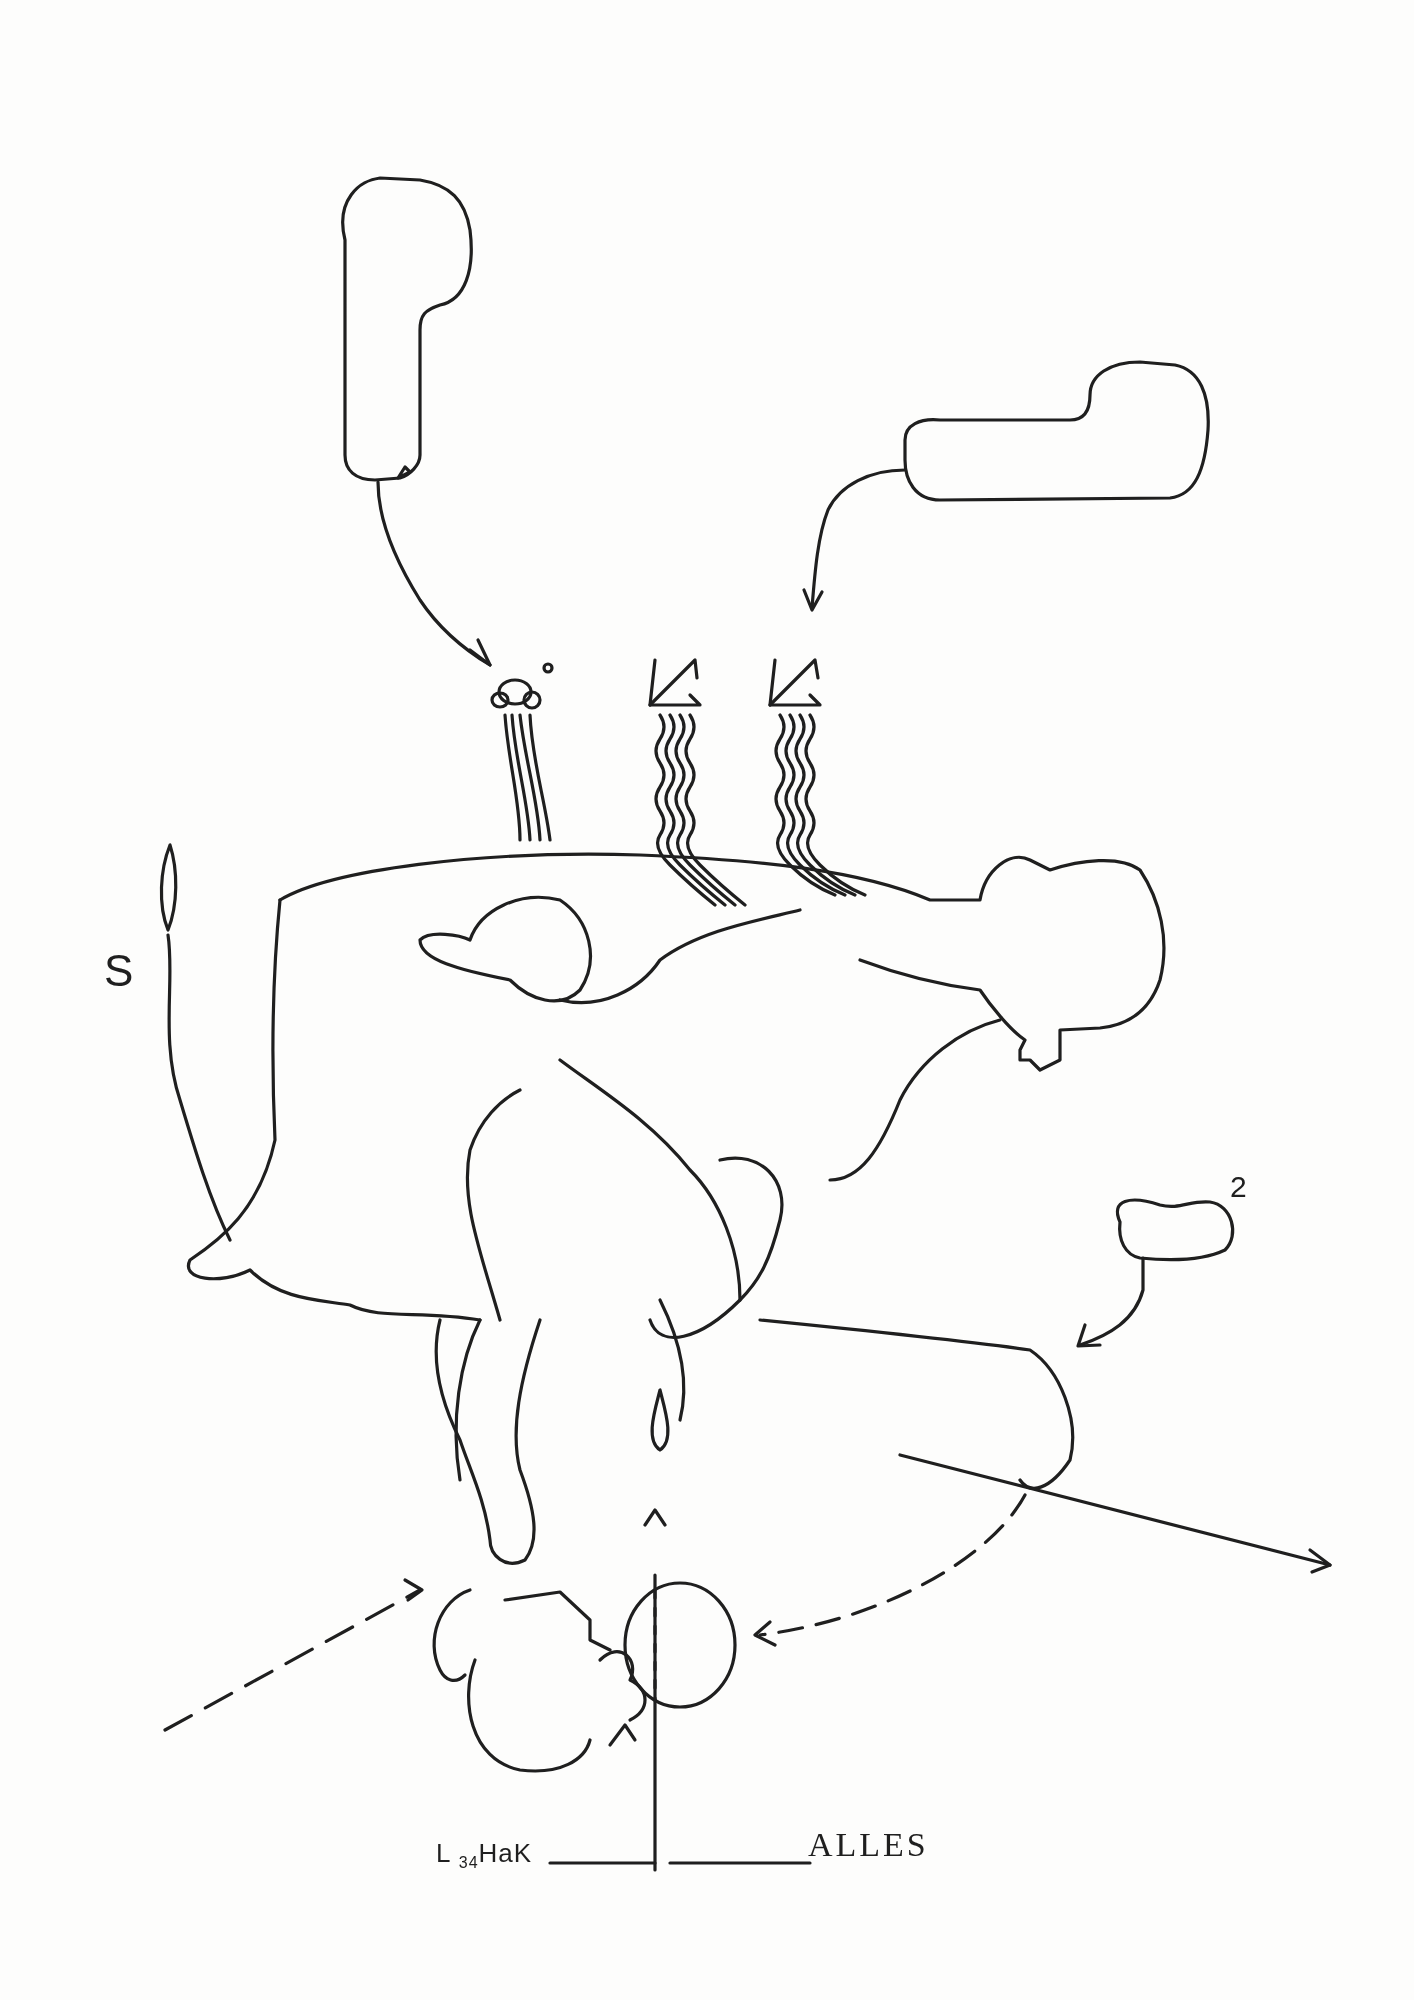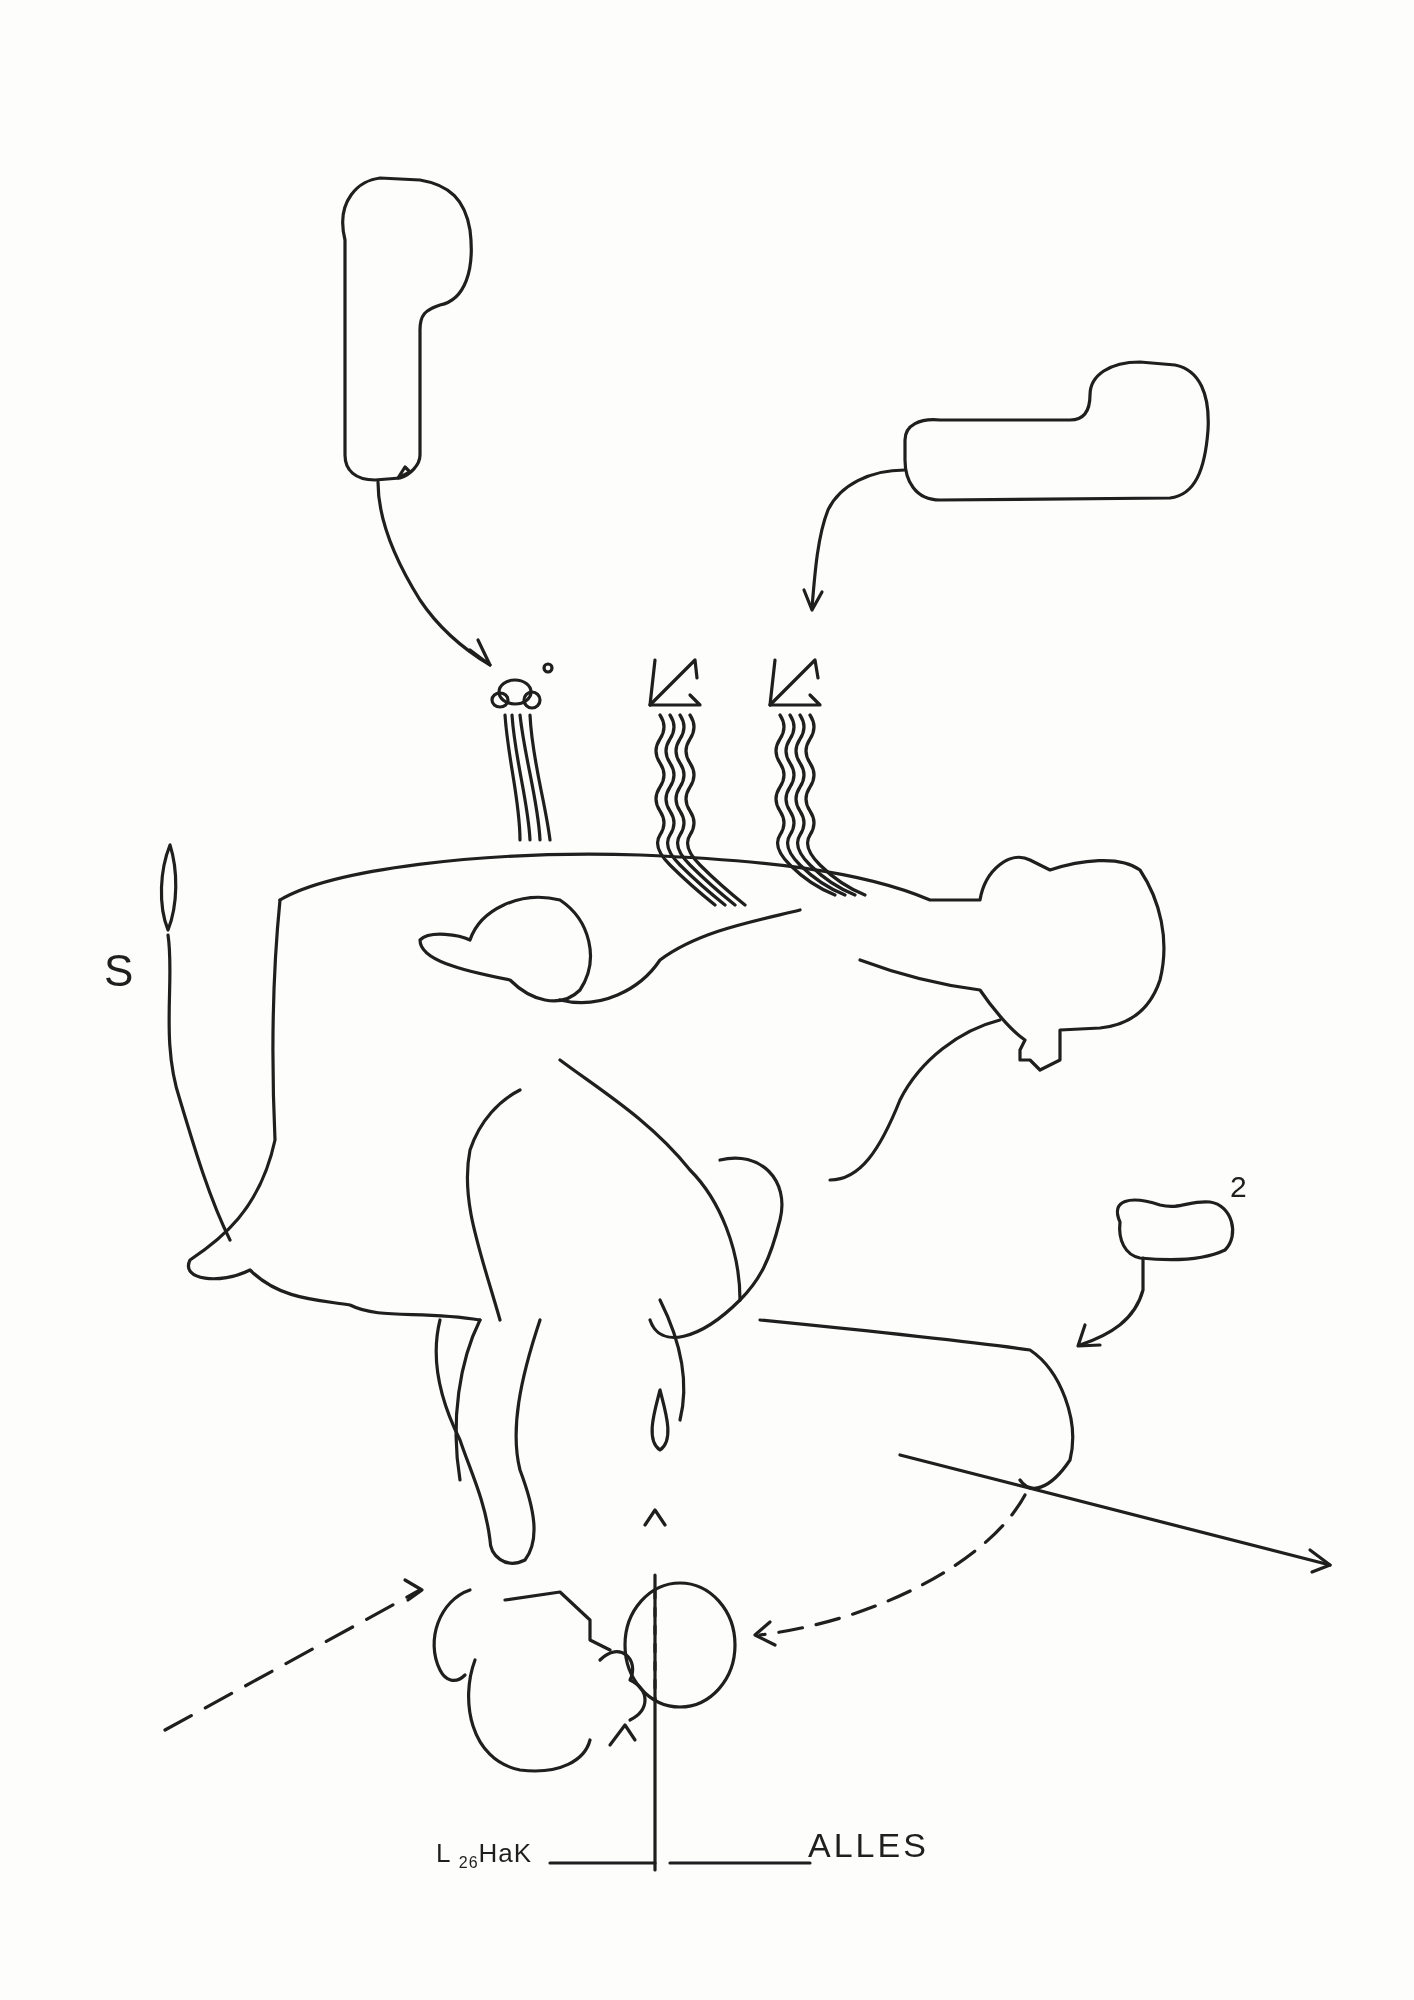--- a/index.html
+++ b/index.html
@@ -6,21 +6,21 @@
   body { width: 1414px; height: 2000px; position: relative; overflow: hidden; }
   svg.art { position: absolute; left: 0; top: 0; width: 1414px; height: 2000px; }
   svg.art path, svg.art line, svg.art polyline, svg.art ellipse, svg.art circle {
     fill: none; stroke: #1f1f1f; stroke-width: 3.2; stroke-linecap: round; stroke-linejoin: round;
   }
   .label { position: absolute; color: #1f1f1f; font-family: "Liberation Sans", sans-serif; }
   .lbl-s { left: 104px; top: 946px; font-size: 44px; }
   .lbl-2 { left: 1230px; top: 1170px; font-size: 30px; }
   .lbl-hak { left: 436px; top: 1838px; font-size: 26px; letter-spacing: 1px; }
   .lbl-hak sub { font-size: 16px; }
-  .lbl-alles { left: 808px; top: 1826px; font-size: 34px; letter-spacing: 3px; }
+  .lbl-alles { left: 808px; top: 1826px; font-size: 34px; letter-spacing: 3px; font-family: Liberation Serif, serif; }
 </style>
 </head>
 <body>
 
 <svg class="art" viewBox="0 0 1414 2000">
 
   <g>
     <path d="M345,240 C335,200 360,180 380,178 L420,180 C450,185 465,200 470,230 C475,270 465,300 440,305 C425,310 420,315 420,330 L420,455 C420,465 410,475 400,478 L375,480 C355,480 345,470 345,455 Z"></path>
     <path d="M405,467 L398,478 L410,472 Z"></path>
     <path d="M378,482 C378,520 395,560 420,600 C440,630 465,650 490,665"></path>
@@ -108,15 +108,15 @@
   <line x1="900" y1="1455" x2="1330" y2="1565"></line>
   <polyline points="1310,1550 1330,1565 1312,1572"></polyline>
   <line x1="550" y1="1863" x2="655" y2="1863"></line>
   <line x1="670" y1="1863" x2="810" y2="1863"></line>
 </svg>
 
 <div class="label lbl-s">S</div>
 <div class="label lbl-2">2</div>
 <div class="label lbl-hak">
   <span>L</span>
-  <sub>26</sub><span>HaK</span>
+  <sub>34</sub><span>HaK</span>
 </div>
 <div class="label lbl-alles">ALLES</div>
 
 </body></html>

